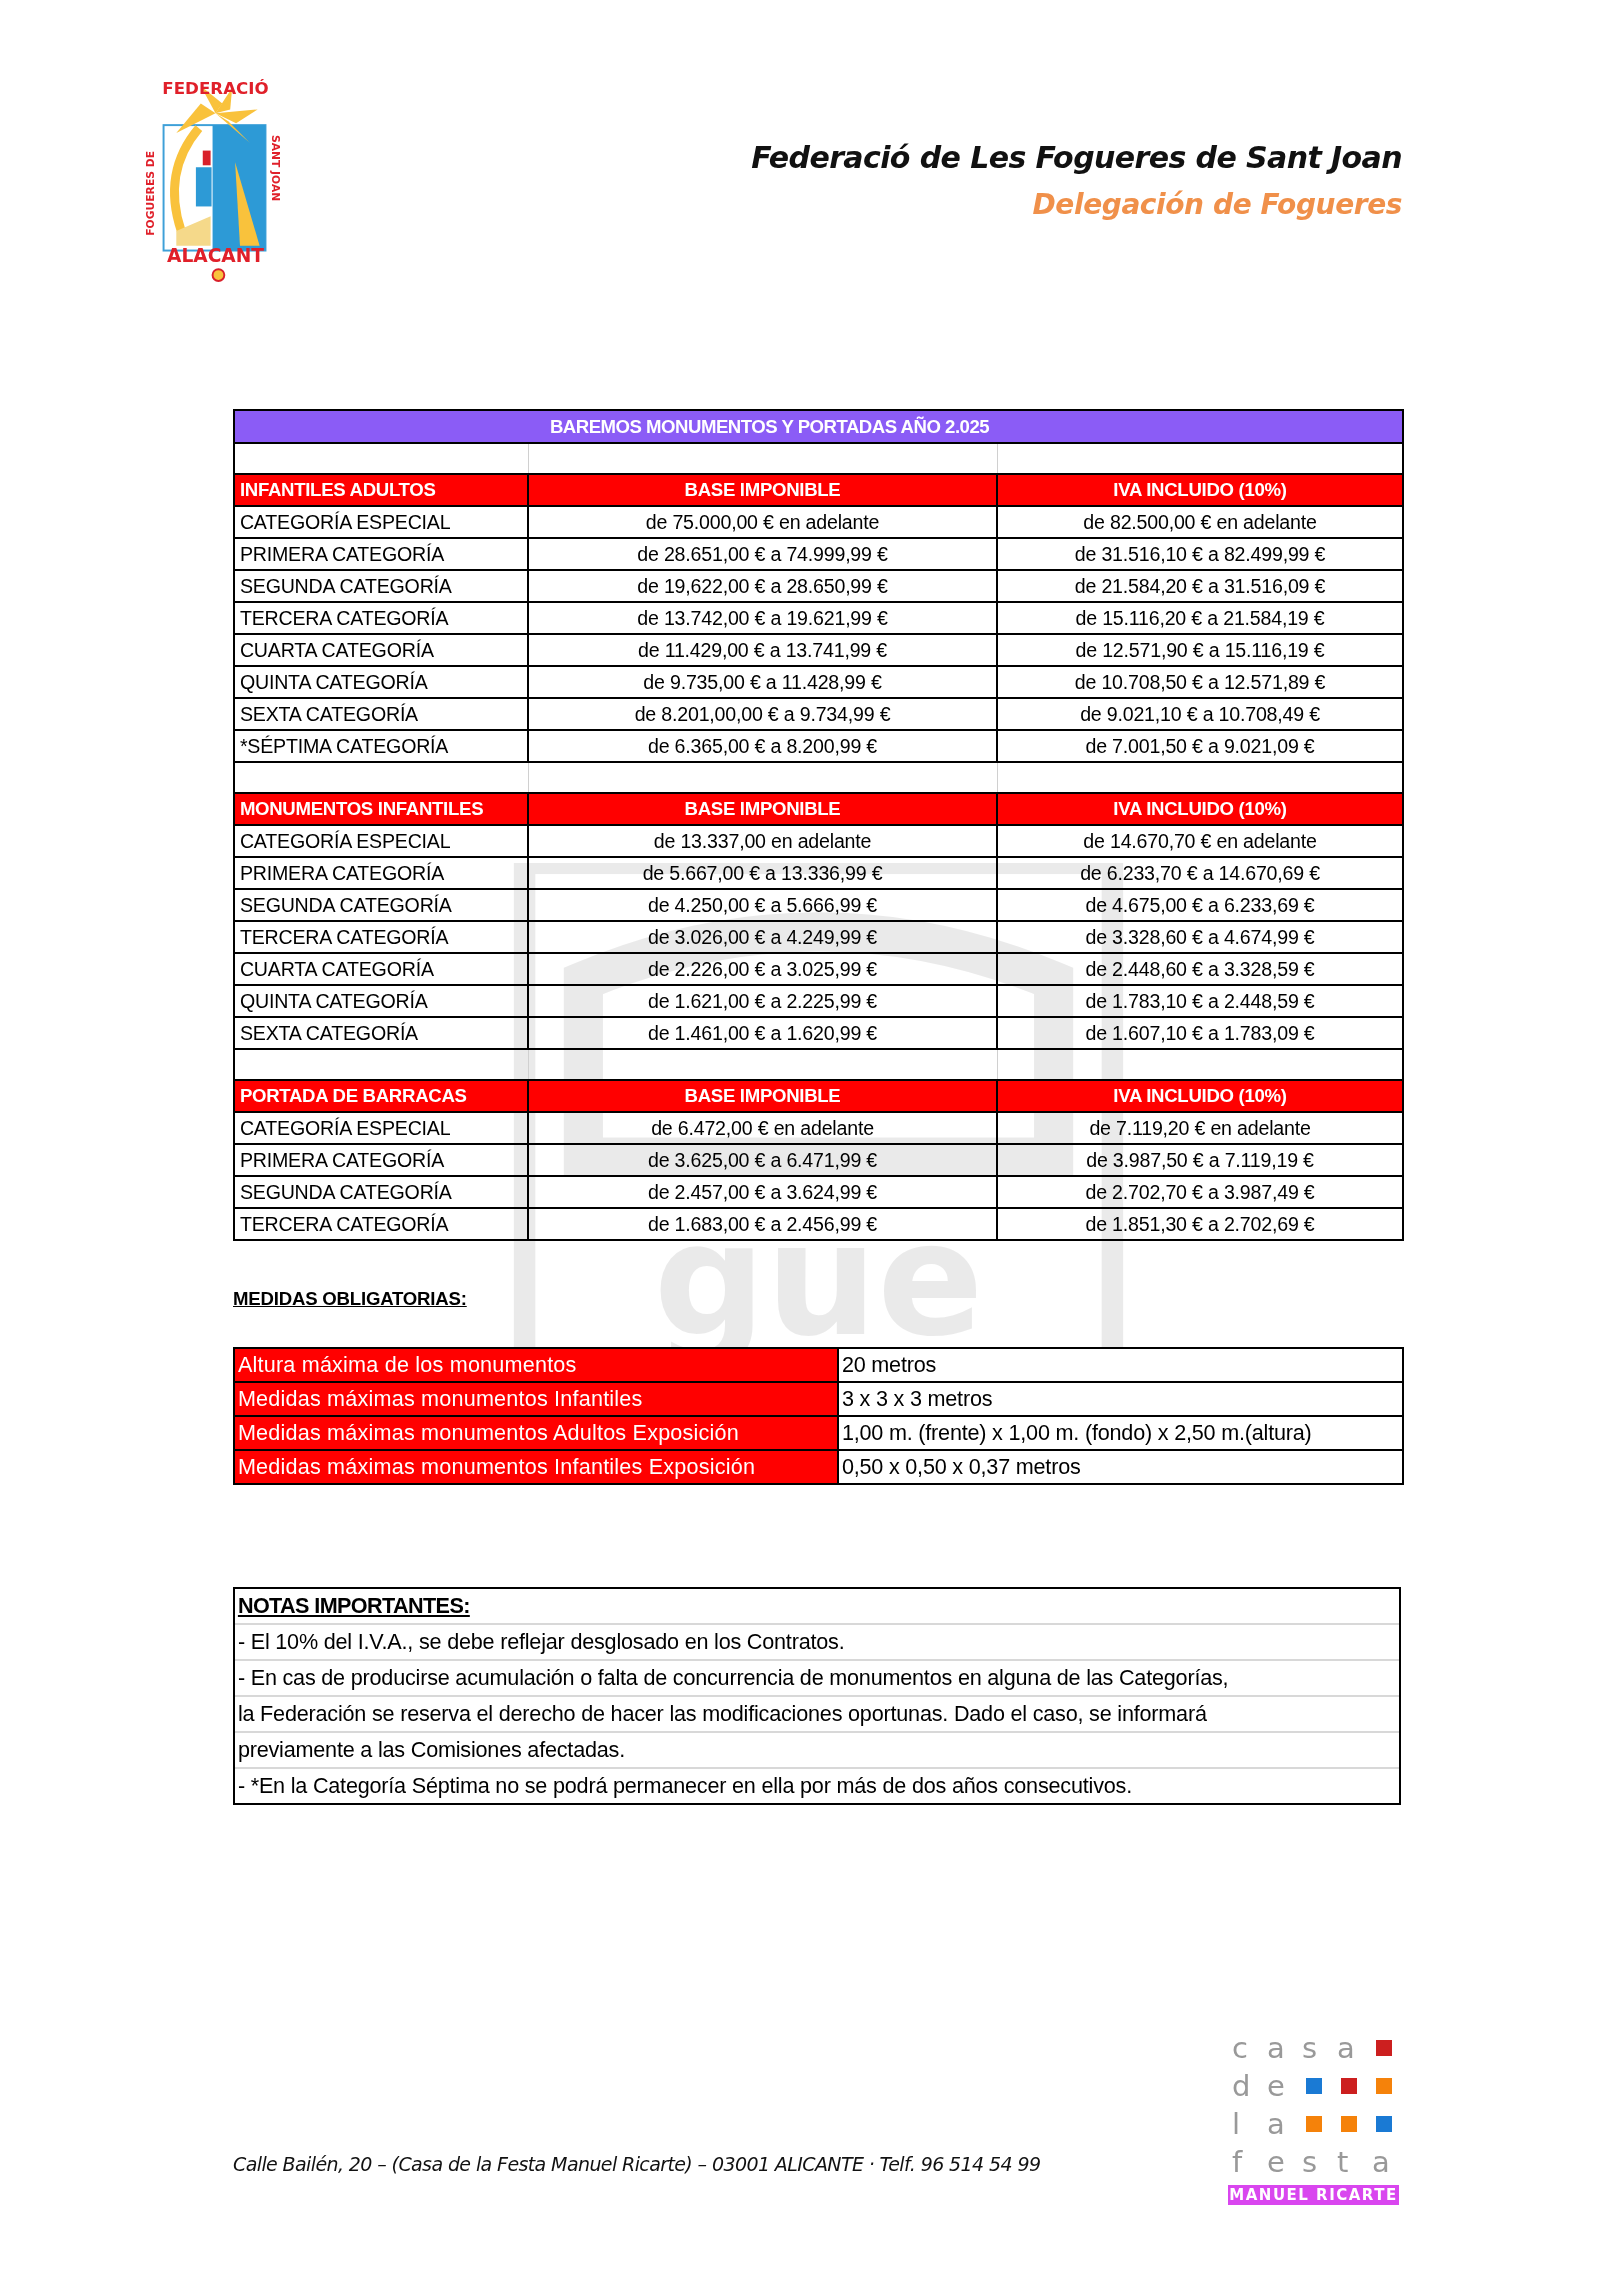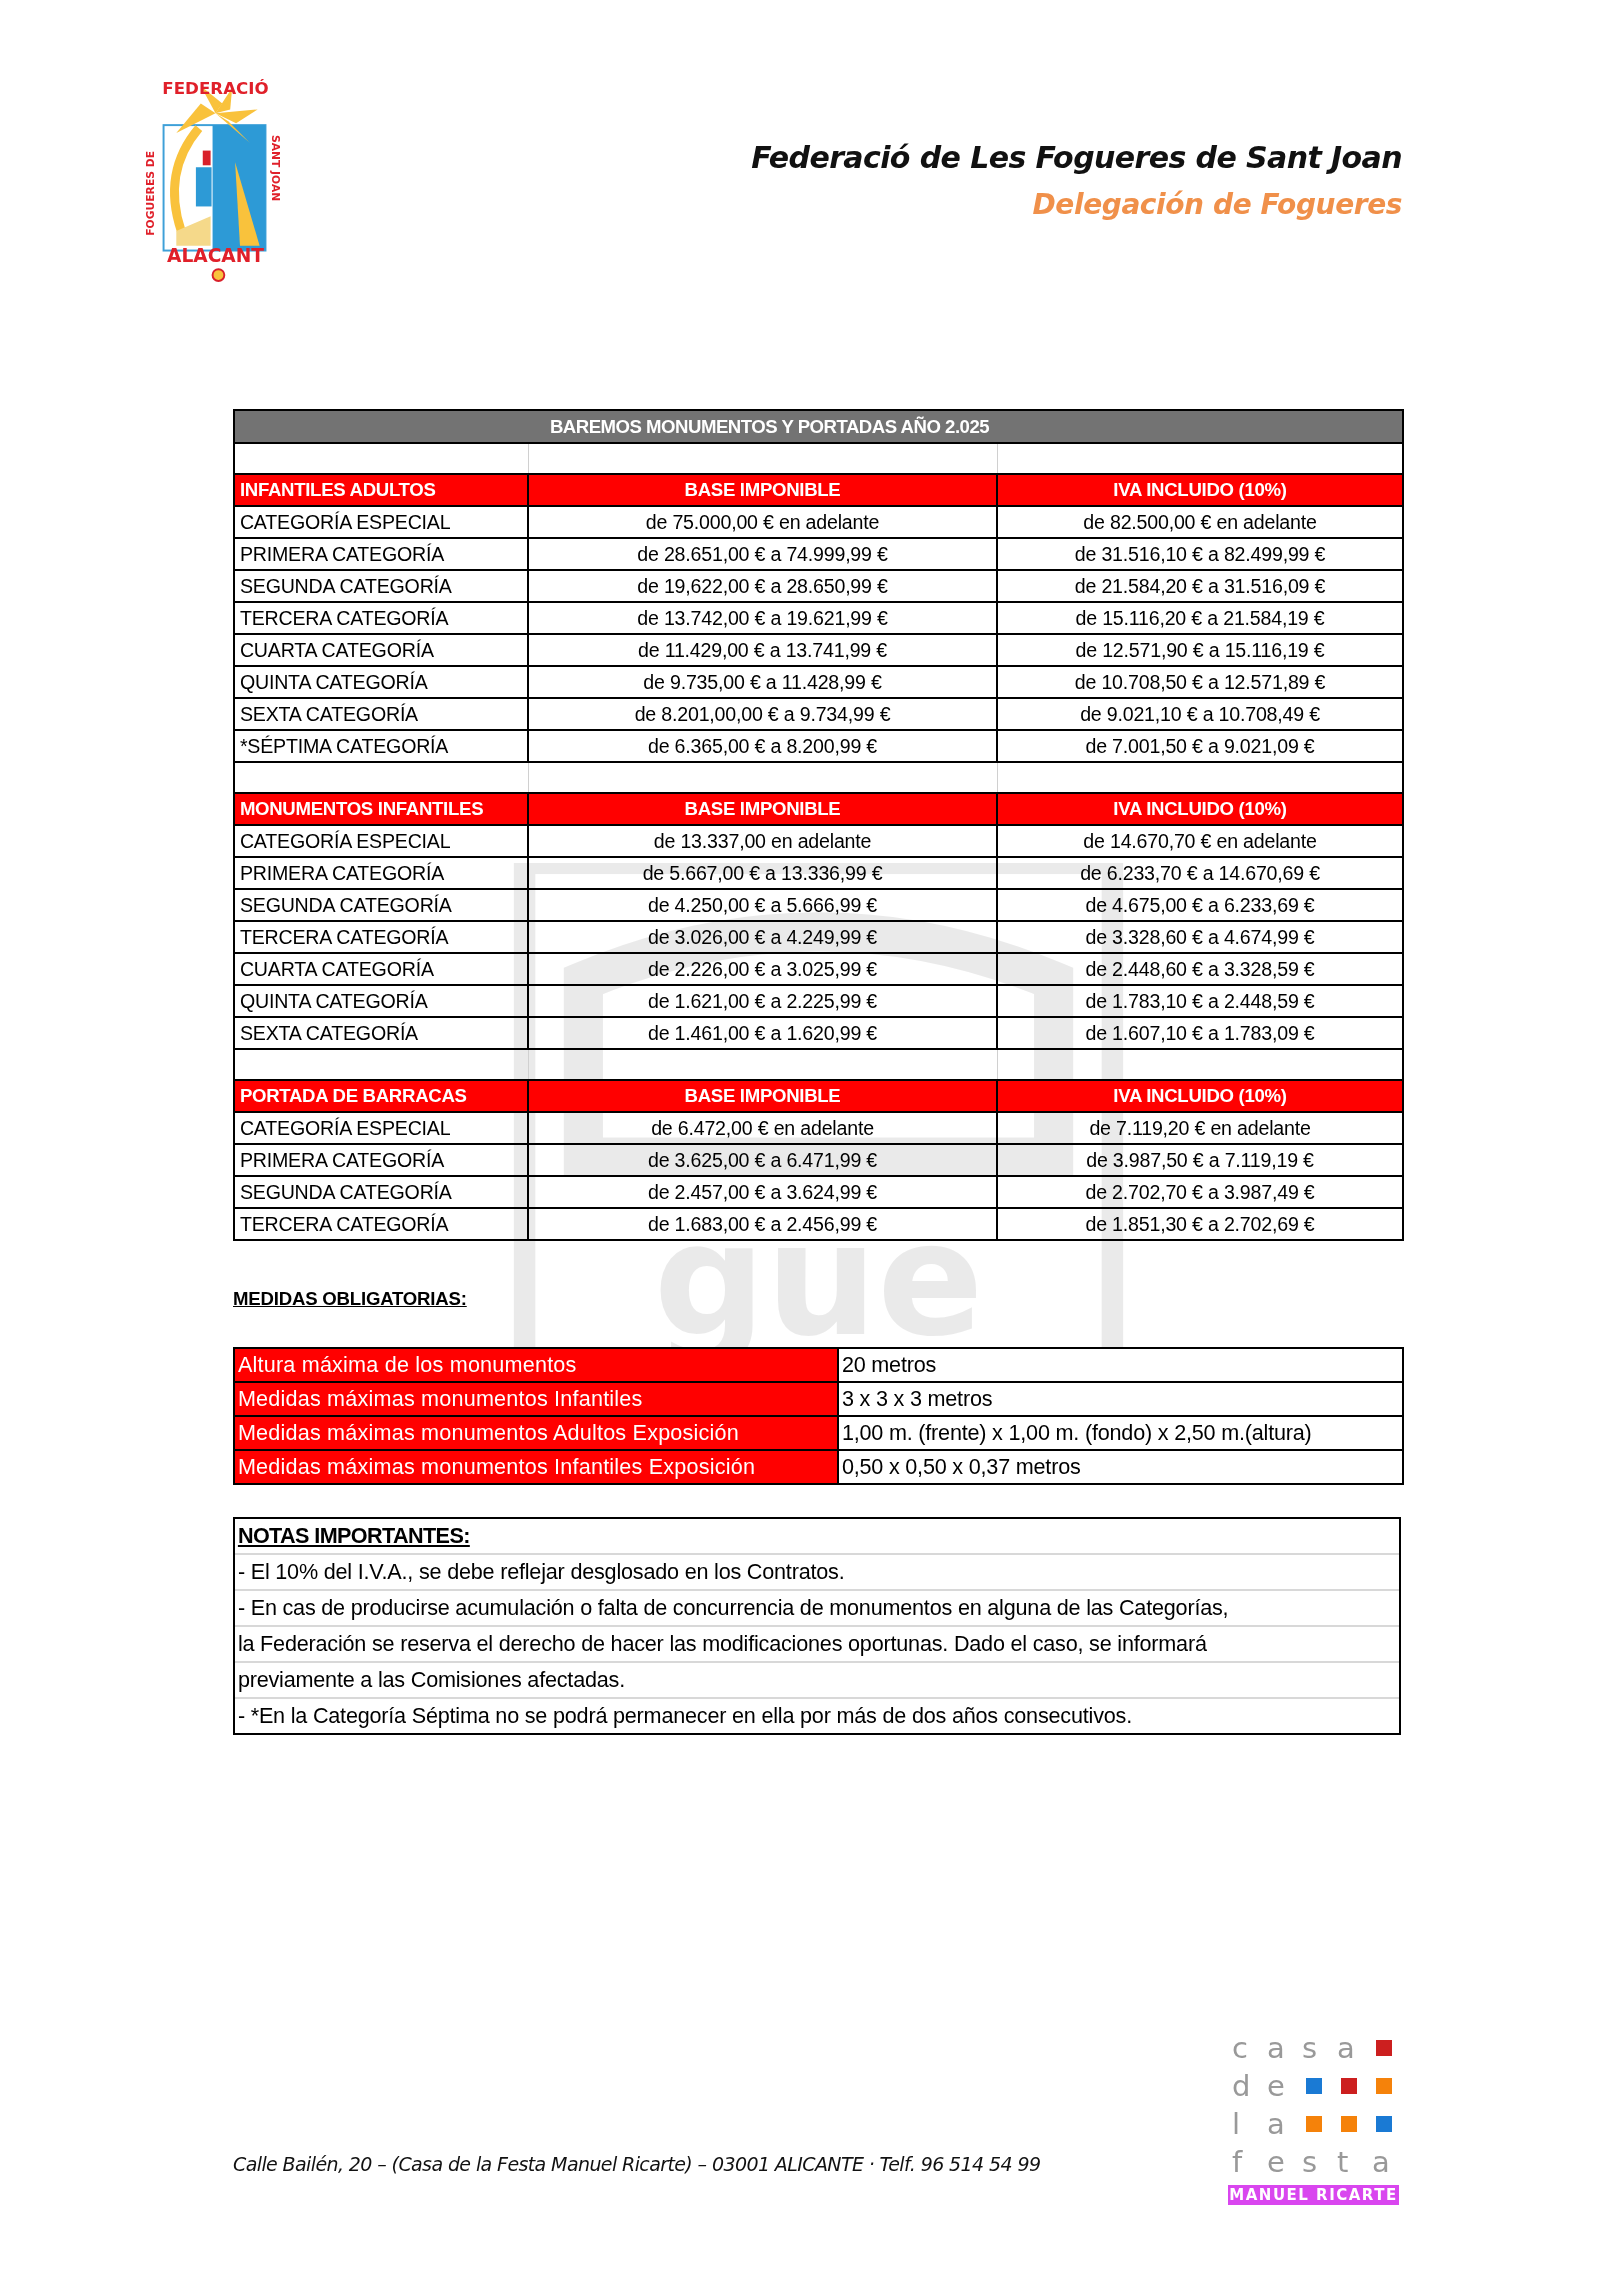--- a/index.html
+++ b/index.html
@@ -14,41 +14,41 @@
 
   
   .watermark { position: absolute; left: 505px; top: 863px; width: 627px; height: 608px; opacity: 0.08; pointer-events: none; }
 
   
   .baremos { position: absolute; left: 233px; top: 409px; width: 1168px; border-collapse: collapse; font-family: "Liberation Sans", sans-serif; font-size: 19.6px; table-layout: fixed; }
   .baremos td { height: 30px; padding: 0 4.9px; border: 2px solid #000; white-space: nowrap; line-height: 28px; overflow: hidden; }
   .baremos col.c1 { width: 294px; }
   .baremos col.c2 { width: 469px; }
   .baremos col.c3 { width: 406px; }
-  .title-row td { background: #737373; color: #fff; font-weight: bold; text-align: center; font-size: 18.6px; letter-spacing: -0.5px; height: 31px; }
+  .title-row td { background: #8b5cf6; color: #fff; font-weight: bold; text-align: center; font-size: 18.6px; letter-spacing: -0.5px; height: 31px; }
   .title-row td span { position: relative; left: -49px; }
   .spacer td { border-top: none; border-bottom: none; border-left: 1px solid #d0d0d0; border-right: 1px solid #d0d0d0; height: 29px; }
   .spacer td:first-child { border-left: 2px solid #000; }
   .spacer td:last-child { border-right: 2px solid #000; }
   .head-row td { background: #ff0000; color: #fff; font-weight: bold; font-size: 18.6px; letter-spacing: -0.3px; }
   .head-row td.ctr { text-align: center; }
   .data-row td.ctr { text-align: center; }
   .data-row td { font-size: 19.6px; letter-spacing: -0.2px; }
 
   
   .medidas-title { position: absolute; left: 233px; top: 1288px; font-family: "Liberation Sans", sans-serif; font-weight: bold; font-size: 18.6px; text-decoration: underline; letter-spacing: -0.2px; }
   .medidas { position: absolute; left: 233px; top: 1347px; width: 1168px; border-collapse: collapse; font-size: 21.6px; table-layout: fixed; }
   .medidas col.m1 { width: 604px; }
   .medidas col.m2 { width: 565px; }
   .medidas td { border: 2px solid #000; height: 32px; padding: 0 2.9px; white-space: nowrap; line-height: 32px; overflow: hidden; }
   .medidas td.lbl { background: #ff0000; color: #fff; letter-spacing: 0.2px; margin-left: 8px; }
   .medidas td.val { background: #fff; color: #000; letter-spacing: -0.2px; }
 
   
-  .notas { position: absolute; left: 233px; top: 1517px; width: 1168px; border: 2px solid #000; box-sizing: border-box; font-size: 21.6px; }
+  .notas { position: absolute; left: 233px; top: 1587px; width: 1168px; border: 2px solid #000; box-sizing: border-box; font-size: 21.6px; }
   .notas .line { height: 34px; line-height: 34px; padding: 0 2.9px; border-bottom: 2px solid #d8d8d8; white-space: nowrap; overflow: hidden; letter-spacing: -0.2px; }
   .notas .line:last-child { border-bottom: none; }
   .notas .nt-title { font-weight: bold; text-decoration: underline; letter-spacing: -0.6px; }
 
   
   .footer { position: absolute; left: 233px; top: 2148px; font-family: "DejaVu Sans", sans-serif; font-style: italic; font-size: 19px; line-height: 33px; color: #111; letter-spacing: -0.6px; white-space: nowrap; }
 
   
   .casa { position: absolute; left: 1228px; top: 2029px; width: 176px; }
   .casa .grid { display: grid; grid-template-columns: repeat(5, 35px); grid-auto-rows: 38px; align-items: center; }

